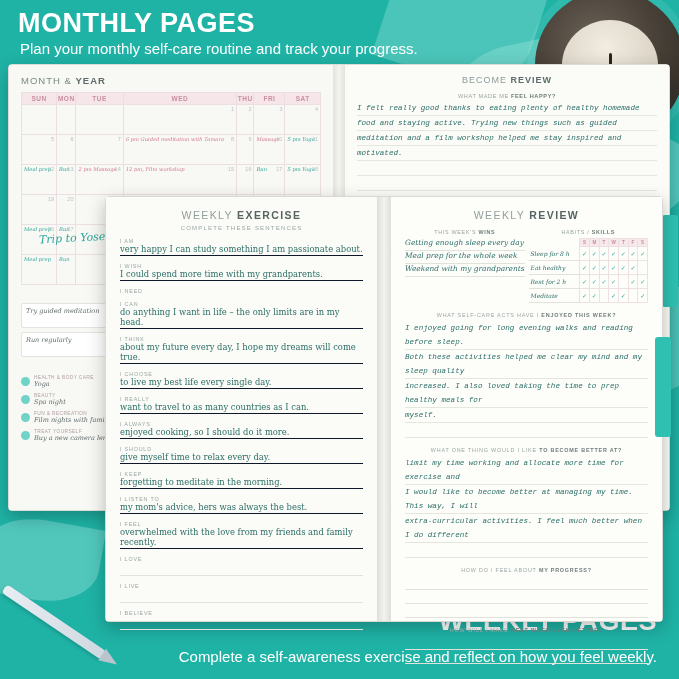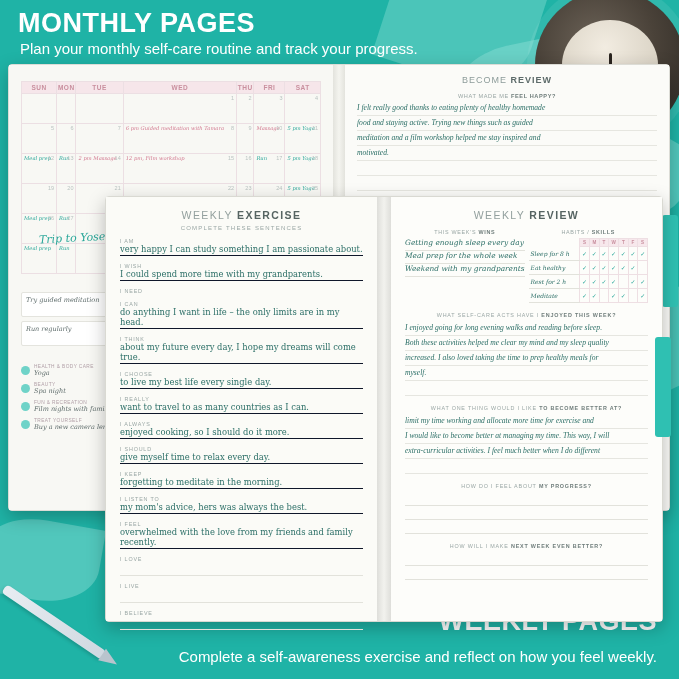--- a/index.html
+++ b/index.html
@@ -77,21 +77,21 @@
   .acts .act{display:flex;align-items:center;gap:4px;margin-bottom:5px;}
   .acts .dot{width:9px;height:9px;border-radius:50%;background:#6fd3c8;flex:none;}
   .acts .alab{font-size:4.8px;color:#b2a0a8;letter-spacing:.4px;}
   .acts .aval{font-size:6.5px;color:#5d6b6a;font-style:italic;font-family:"DejaVu Serif",serif;}
 
   .rlines .rl{border-bottom:1px solid #e6e6e0;height:14px;}
   .revhead{font-size:9px;letter-spacing:1px;color:#8d9c9a;text-align:center;margin-bottom:8px;}
   .revhead b{color:#5d6b6a;}
   .qtitle{font-size:5.6px;letter-spacing:.6px;color:#9aa7a5;text-align:center;margin:7px 0 2px;}
   .qtitle b{color:#6f7d7b;}
-  .hand{font-family:Liberation Serif, serif;font-style:italic;color:#2c6f67;font-size:7.6px;line-height:14px;}
+  .hand{font-family:Liberation Mono, monospace;font-style:italic;color:#2c6f67;font-size:7.6px;line-height:14px;}
 
   
   #weekly-book{left:105px;top:196px;width:556px;height:424px;border-radius:4px;
      background:#f4f4f0;border:1px solid #d9d9d2;}
   #weekly-book .bookwrap{position:absolute;inset:0;display:flex;}
   #weekly-book .half{flex:1;position:relative;padding:12px 14px;}
   #weekly-book .half.left{background:#fbfbf7;}
   #weekly-book .half.right{background:#fdfdfa;}
   #weekly-book .cspine{width:14px;background:linear-gradient(90deg,#dededa,#f2f2ee,#dededa);}
   #weekly-book .tab{right:-9px;top:140px;height:100px;}
@@ -140,20 +140,24 @@
 
   <div class="top-title">MONTHLY PAGES</div>
   <div class="top-sub">Plan your monthly self-care routine and track your progress.</div>
   <div class="bot-title">WEEKLY PAGES</div>
   <div class="bot-sub">Complete a self-awareness exercise and reflect on how you feel weekly.</div>
 
   <div class="book" id="monthly-book">
     <div class="bookwrap">
 
       <div class="half left">
+        <div class="mhead">
+          <span>MONTH &amp;</span>
+          <b>YEAR</b>
+        </div>
 
         <table class="cal">
           <thead>
               <tr id="cal-head">
                 <th>SUN</th>
                 <th>MON</th>
                 <th>TUE</th>
                 <th>WED</th>
                 <th>THU</th>
                 <th>FRI</th>

